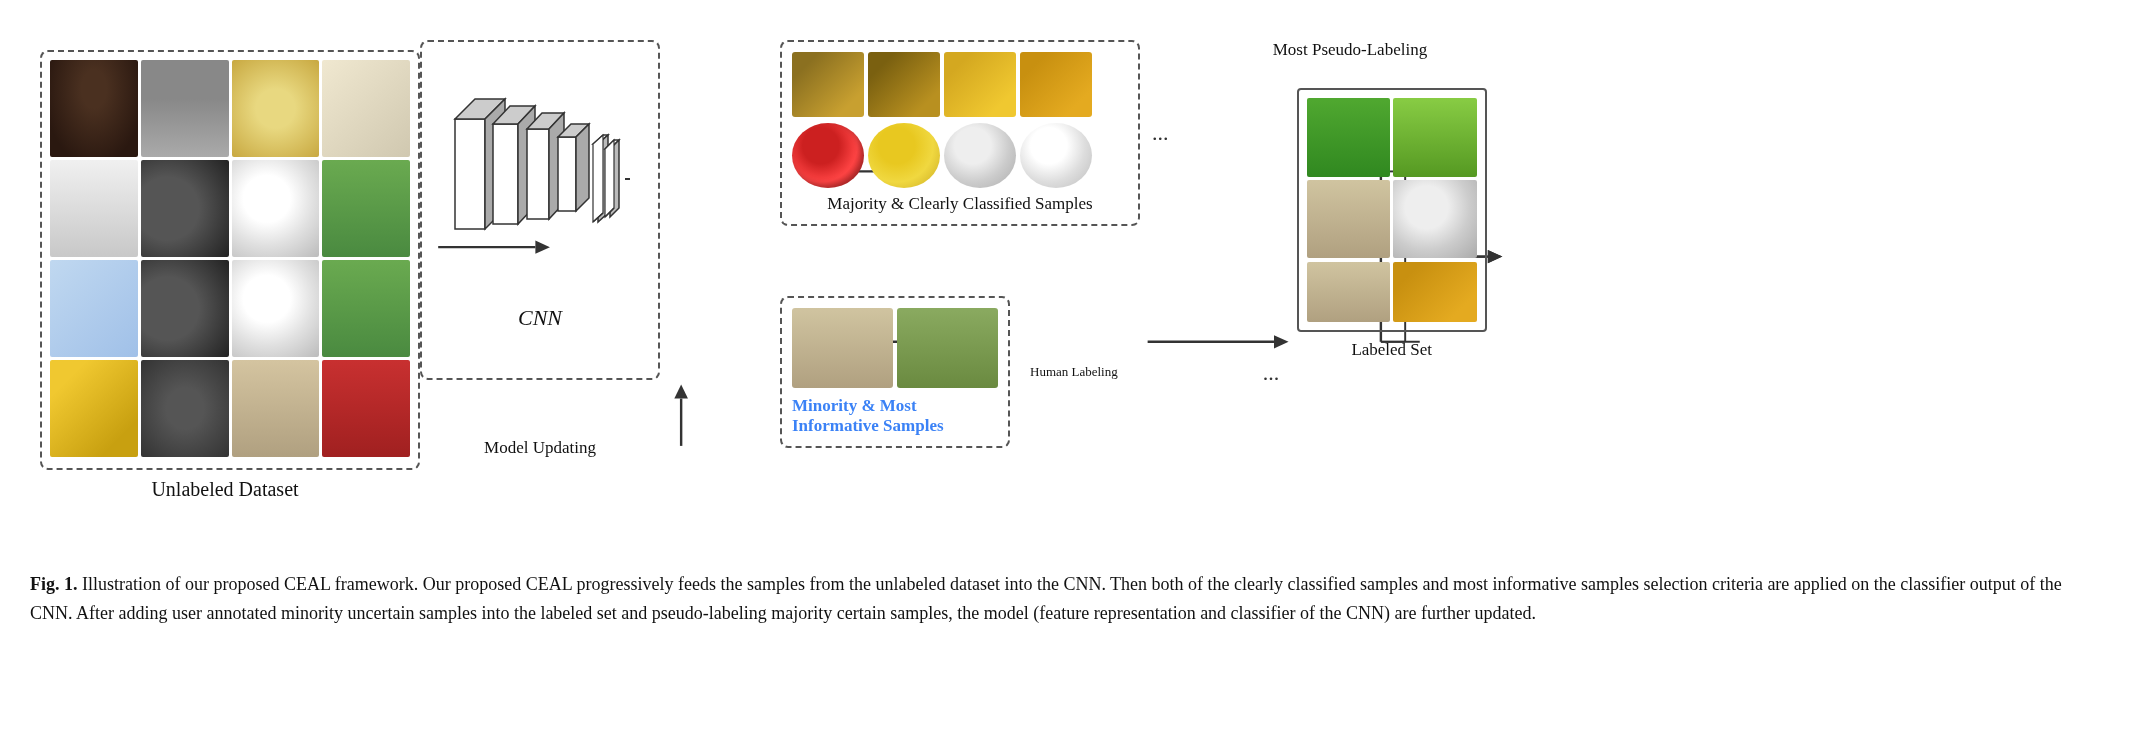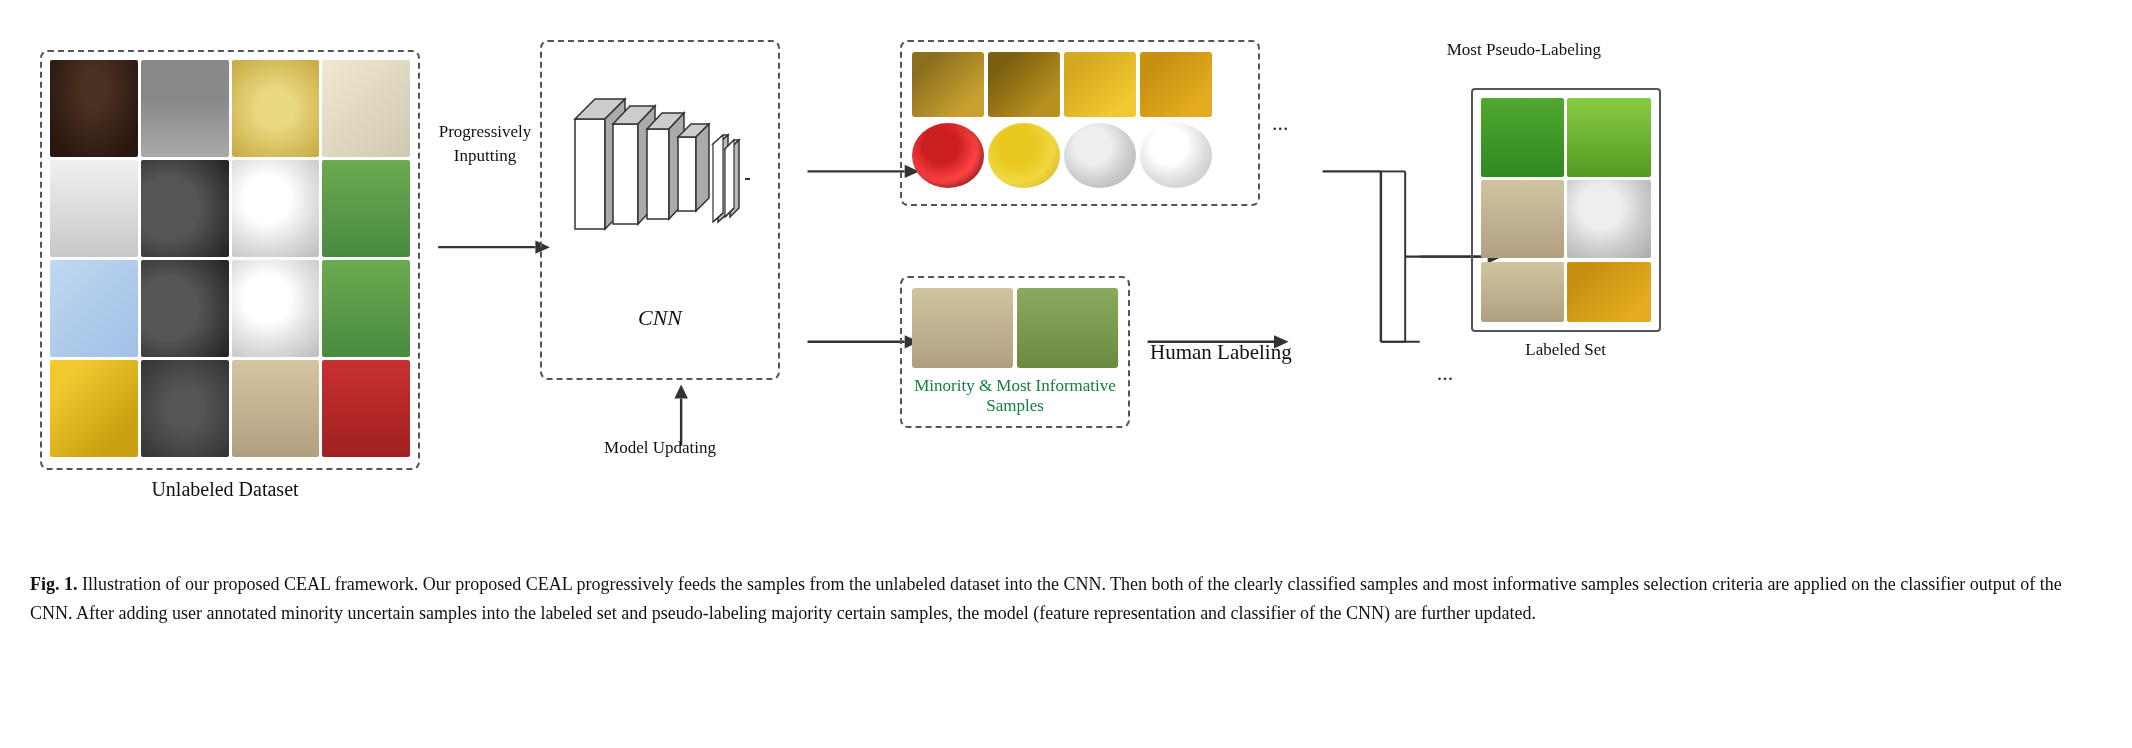--- a/index.html
+++ b/index.html
@@ -273,28 +273,20 @@
           <div class="img-cell photo-jacket"></div>
           <div class="img-cell photo-bag"></div>
           <div class="img-cell photo-dog"></div>
           <div class="img-cell photo-calculator"></div>
           <div class="img-cell photo-jacket"></div>
         </div>
       </div>
       <div class="unlabeled-label">Unlabeled Dataset</div>
     </div>
 
-    <div style="display:flex; flex-direction:column; align-items:center; margin-top:100px; margin-left: 10px; flex-shrink:0; width:110px;">
-      <div style="font-size:17px; color:#111; text-align:center; line-height:1.4;">
-        <span style="display:block;">Progressively</span>
-        <span style="display:block;">Inputting</span>
-      </div>
-
-      <div style="height: 20px;"></div>
-    </div>
 
     <div class="middle-section" style="margin-top: 20px; flex-shrink:0;">
       <div class="cnn-box">
 
         <svg width="190" height="200" viewBox="0 0 190 200">
 
           <rect x="10" y="30" width="30" height="110" fill="white" stroke="#333" stroke-width="1.5"></rect>
           <polygon points="10,30 30,10 60,10 40,30" fill="#ccc" stroke="#333" stroke-width="1.5"></polygon>
           <polygon points="40,30 60,10 60,120 40,140" fill="#aaa" stroke="#333" stroke-width="1.5"></polygon>
 
@@ -344,36 +336,37 @@
               <div class="small-img" style="background: linear-gradient(135deg, #d4a820 20%, #f0c830 80%);"></div>
               <div class="small-img" style="background: linear-gradient(135deg, #c89010 20%, #e4aa20 80%);"></div>
             </div>
             <div class="image-row">
 
               <div class="small-img" style="background: radial-gradient(circle at 40% 35%, #cc2020 30%, #ff4444 60%, #cc2020 100%); border-radius:50%; box-shadow: inset -3px -3px 6px rgba(0,0,0,0.3);"></div>
               <div class="small-img" style="background: radial-gradient(circle at 40% 35%, #e8c820 30%, #f0d840 60%, #c8a820 100%); border-radius:50%;"></div>
               <div class="small-img" style="background: radial-gradient(circle at 40% 35%, #eee 30%, #ccc 60%, #aaa 100%); border-radius:50%;"></div>
               <div class="small-img" style="background: radial-gradient(circle at 40% 35%, #fff 30%, #ddd 60%, #bbb 100%); border-radius:50%;"></div>
             </div>
+            <div style="font-size:17px; color:#111; text-align:center; margin-top:6px;">Majority &amp; Clearly Classified Samples</div>
           </div>
           <div style="font-size:22px; color:#333; align-self:center;">...</div>
         </div>
       </div>
 
       <div style="display:flex; flex-direction:column; margin-top: 40px;">
         <div style="display:flex; align-items:center; gap:12px;">
           <div class="minority-box">
             <div class="minority-grid">
               <div class="minority-img" style="background: linear-gradient(180deg, #d0c4a0 0%, #b0a080 100%);"></div>
               <div class="minority-img" style="background: linear-gradient(180deg, #8aaa60 0%, #6a8a40 100%);"></div>
             </div>
-            <div style="font-size:17px; color:#15803d; text-align:center; margin-top:8px;">Minority &amp; Most Informative Samples</div>
+            <div style="font-size:17px; color:#3b82f6; margin-top:8px;font-weight:bold;">Minority &amp; Most Informative Samples</div>
           </div>
 
-          <div style="font-size:21px; color:#111; white-space:nowrap; margin-left: 8px; margin-right: 55px;">Human Labeling</div>
+          <div style="font-size:13px; color:#111; white-space:nowrap; margin-left: 8px; margin-right: 55px;">Human Labeling</div>
         </div>
       </div>
     </div>
 
     <div style="display:flex; flex-direction:column; margin-left: 80px; margin-top: 20px; flex-shrink:0; align-items:flex-start;">
 
       <div style="font-size:17px; color:#111; margin-bottom:8px; margin-left: 20px;">Most Pseudo-Labeling</div>
 
       <div style="display:flex; flex-direction:column; align-items:center; margin-top: 20px; padding-left: 44px;">
         <div class="labeled-box">

